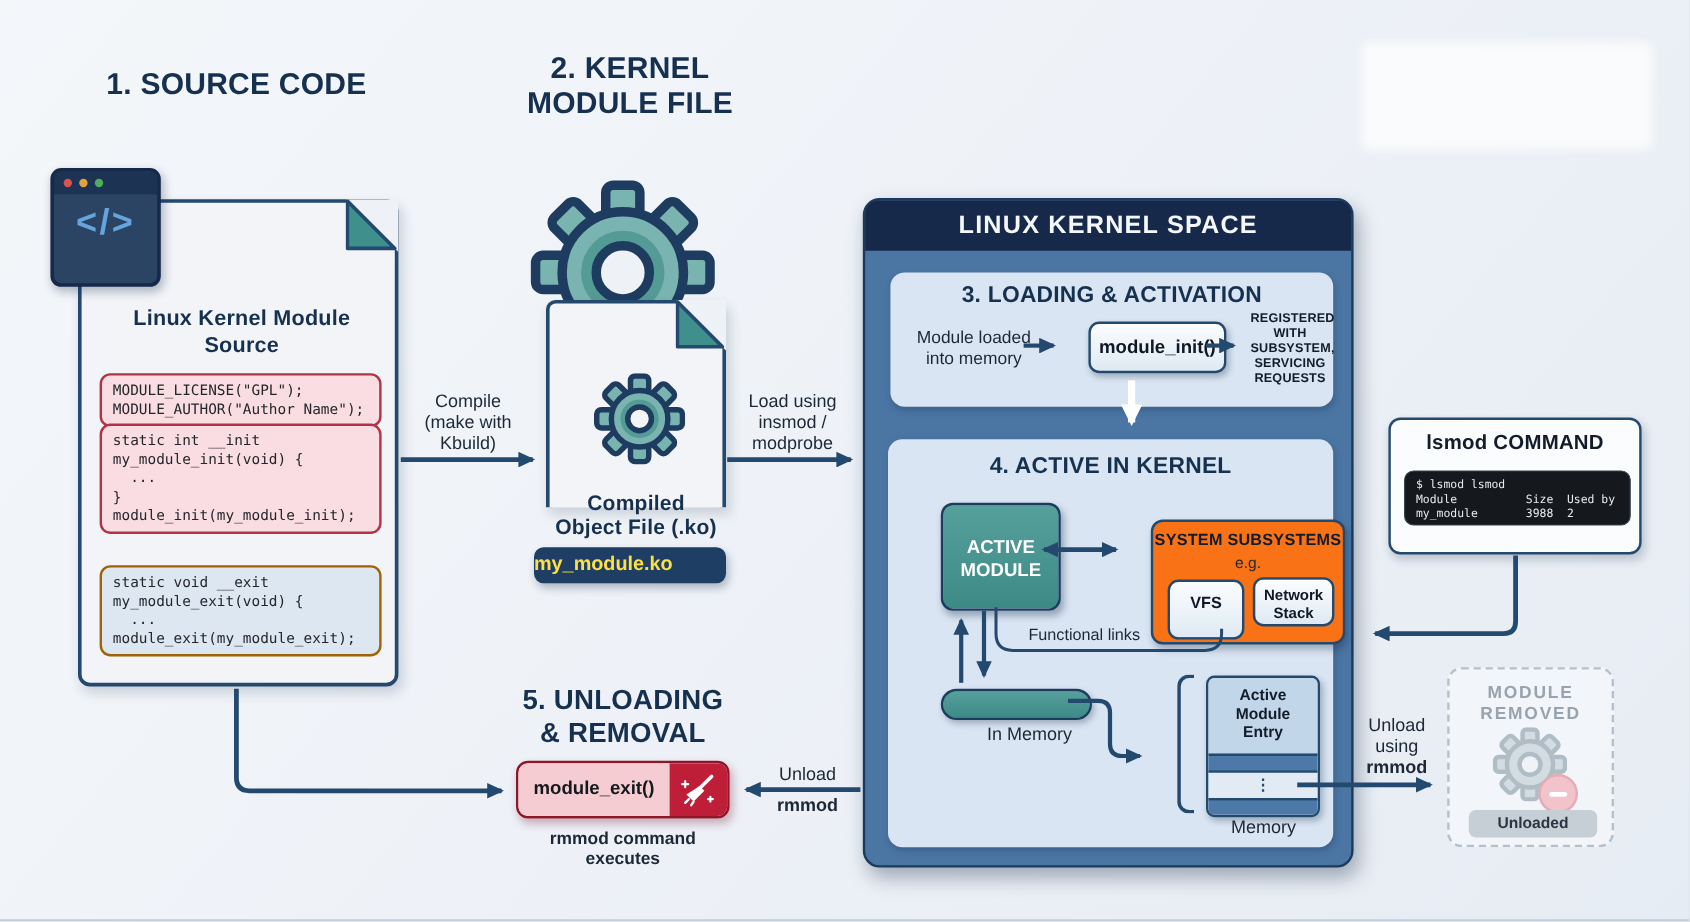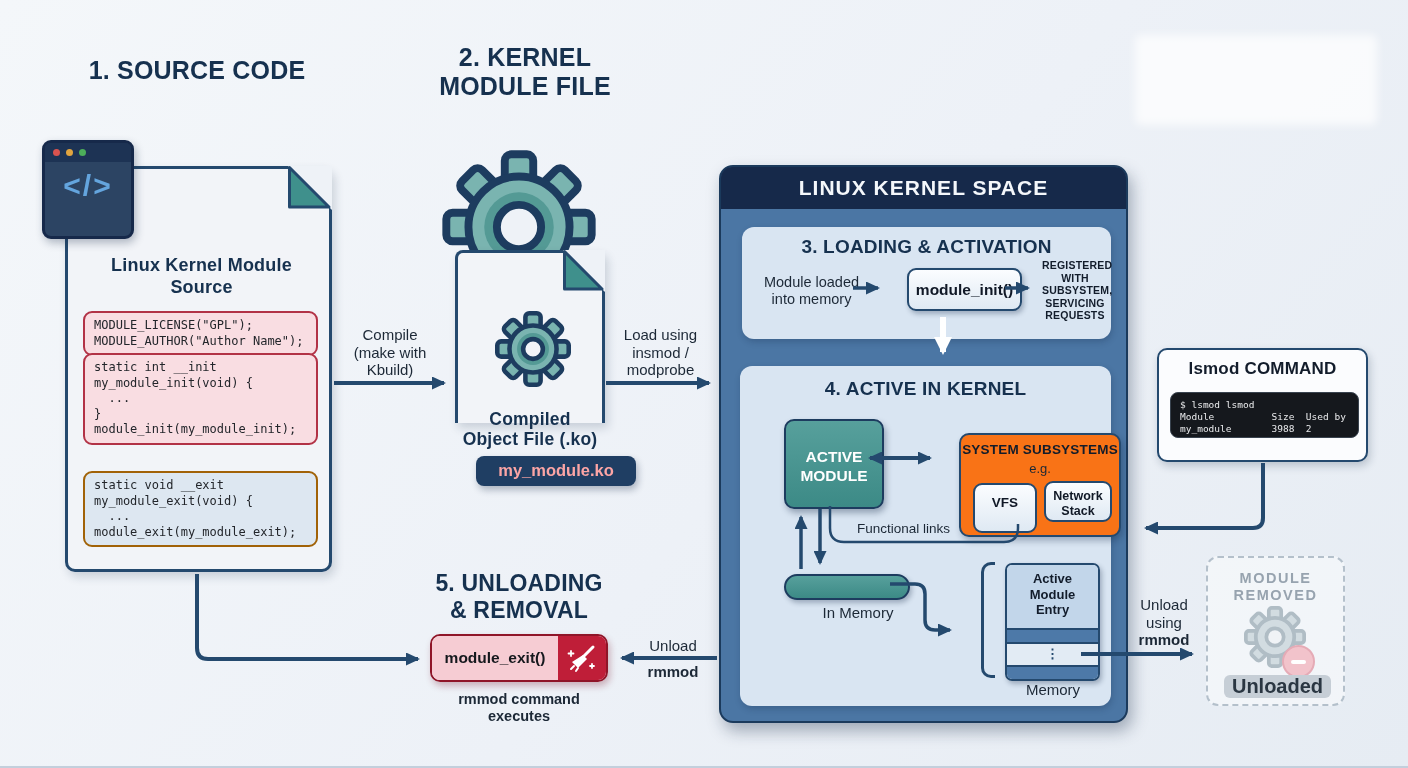--- a/index.html
+++ b/index.html
@@ -135,21 +135,21 @@
         </g>
         <circle r="21" fill="#549a95" stroke="none"></circle>
         <circle r="13" fill="#f2f4f8"></circle>
       </g>
     </svg>
     <div class="abs hd" style="left:0;top:156px;width:100%;font-size:17.5px;line-height:20px;">
       <span class="ln">Compiled</span>
       <span class="ln">Object File (.ko)</span>
     </div>
   </div>
-  <div class="abs z3" style="left:476px;top:456px;width:160px;height:30px;background:#1f3e63;border-radius:8px;box-shadow:2px 4px 7px rgba(20,40,70,.3);color:#fca5a5;font-weight:bold;font-size:16.5px;text-align:center;line-height:29px;">
+  <div class="abs z3" style="left:445px;top:456px;width:160px;height:30px;background:#1f3e63;border-radius:8px;box-shadow:2px 4px 7px rgba(20,40,70,.3);color:#fde047;font-weight:bold;font-size:16.5px;text-align:left;line-height:29px;">
     <span>my_module.ko</span>
   </div>
 
   <div class="abs lbl" style="left:598px;top:326px;width:125px;font-size:15px;line-height:17.5px;">
     <span class="ln">Load using</span>
     <span class="ln">insmod /</span>
     <span class="ln">modprobe</span>
   </div>
 
   <div class="abs panel" style="left:719px;top:165px;width:409px;height:558px;z-index:1;">
@@ -286,21 +286,21 @@
           <rect x="-10" y="-47" width="20" height="24" rx="5" transform="rotate(270)"></rect>
           <rect x="-10" y="-47" width="20" height="24" rx="5" transform="rotate(315)"></rect>
           <circle r="31"></circle>
         </g>
         <circle r="14" fill="#f0f3f6"></circle>
       </g>
     </svg>
     <div class="abs" style="left:74px;top:87px;width:33px;height:33px;border-radius:50%;background:#f2c3cb;border:2px solid #e5abb6;">
       <div style="position:absolute;left:7px;top:13px;width:15px;height:4px;background:#fff;border-radius:2px;"></div>
     </div>
-    <div class="abs" style="left:16px;top:117px;width:107px;height:23px;background:#c6ced6;border-radius:6px;text-align:center;font-weight:bold;font-size:20px;color:#2a3642;line-height:22px;">
+    <div class="abs" style="left:16px;top:117px;width:107px;height:23px;background:#c6ced6;border-radius:6px;text-align:center;font-weight:bold;font-size:13px;color:#2a3642;line-height:22px;">
       <span>Unloaded</span>
     </div>
   </div>
   <div class="abs lbl z41" style="left:1128px;top:596px;width:72px;font-size:15px;line-height:17.5px;">
     <span class="ln">Unload</span>
     <span class="ln">using</span>
     <span class="ln" style="font-weight:bold;">rmmod</span>
   </div>
 
   <svg class="lines" width="1408" height="768" viewBox="0 0 1408 768">

